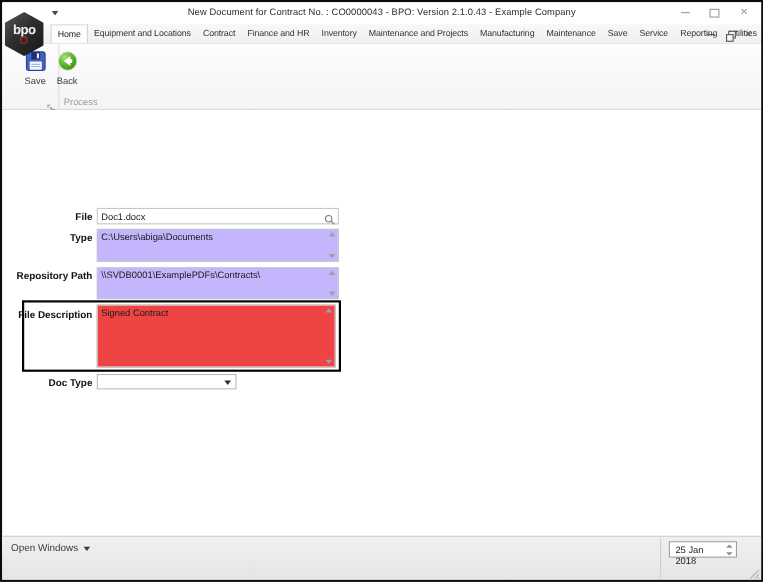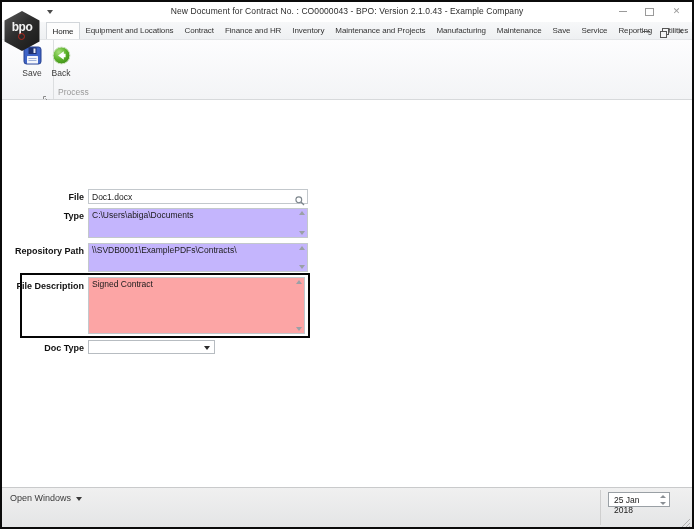--- a/index.html
+++ b/index.html
@@ -91,21 +91,21 @@
     padding:0 15px 0 3px; font-family:"Liberation Sans","DejaVu Sans",sans-serif; outline:none;
   }
   .search-icon { position:absolute; left:293px; top:92px; width:10px; height:10px; }
   .ta-wrap { position:absolute; left:86px; }
   .ta {
     display:block; width:220px; resize:none; overflow:hidden;
     border:1px solid #c3c8cc; font-size:8.5px; line-height:10px; color:#1a1a1a;
     padding:1px 11px 1px 3px; font-family:"Liberation Sans","DejaVu Sans",sans-serif; outline:none;
   }
   .ta.readonly { background:#c4b5fd; }
-  .ta.editable { background:#fca5a5; }
+  .ta.editable { background:#ef4444; }
   .scroll-up, .scroll-dn { position:absolute; right:3px; width:0; height:0;
     border-left:3px solid transparent; border-right:3px solid transparent; }
   .scroll-up { top:3px; border-bottom:4px solid #9aa0a6; }
   .scroll-dn { bottom:3px; border-top:4px solid #9aa0a6; }
   .highlight-box {
     position:absolute; left:18px; top:173px; width:290px; height:65px;
     border:2px solid #050505; background:transparent; pointer-events:none;
   }
   .combo {
     position:absolute; left:86px; top:240px; width:127px; height:14px;

